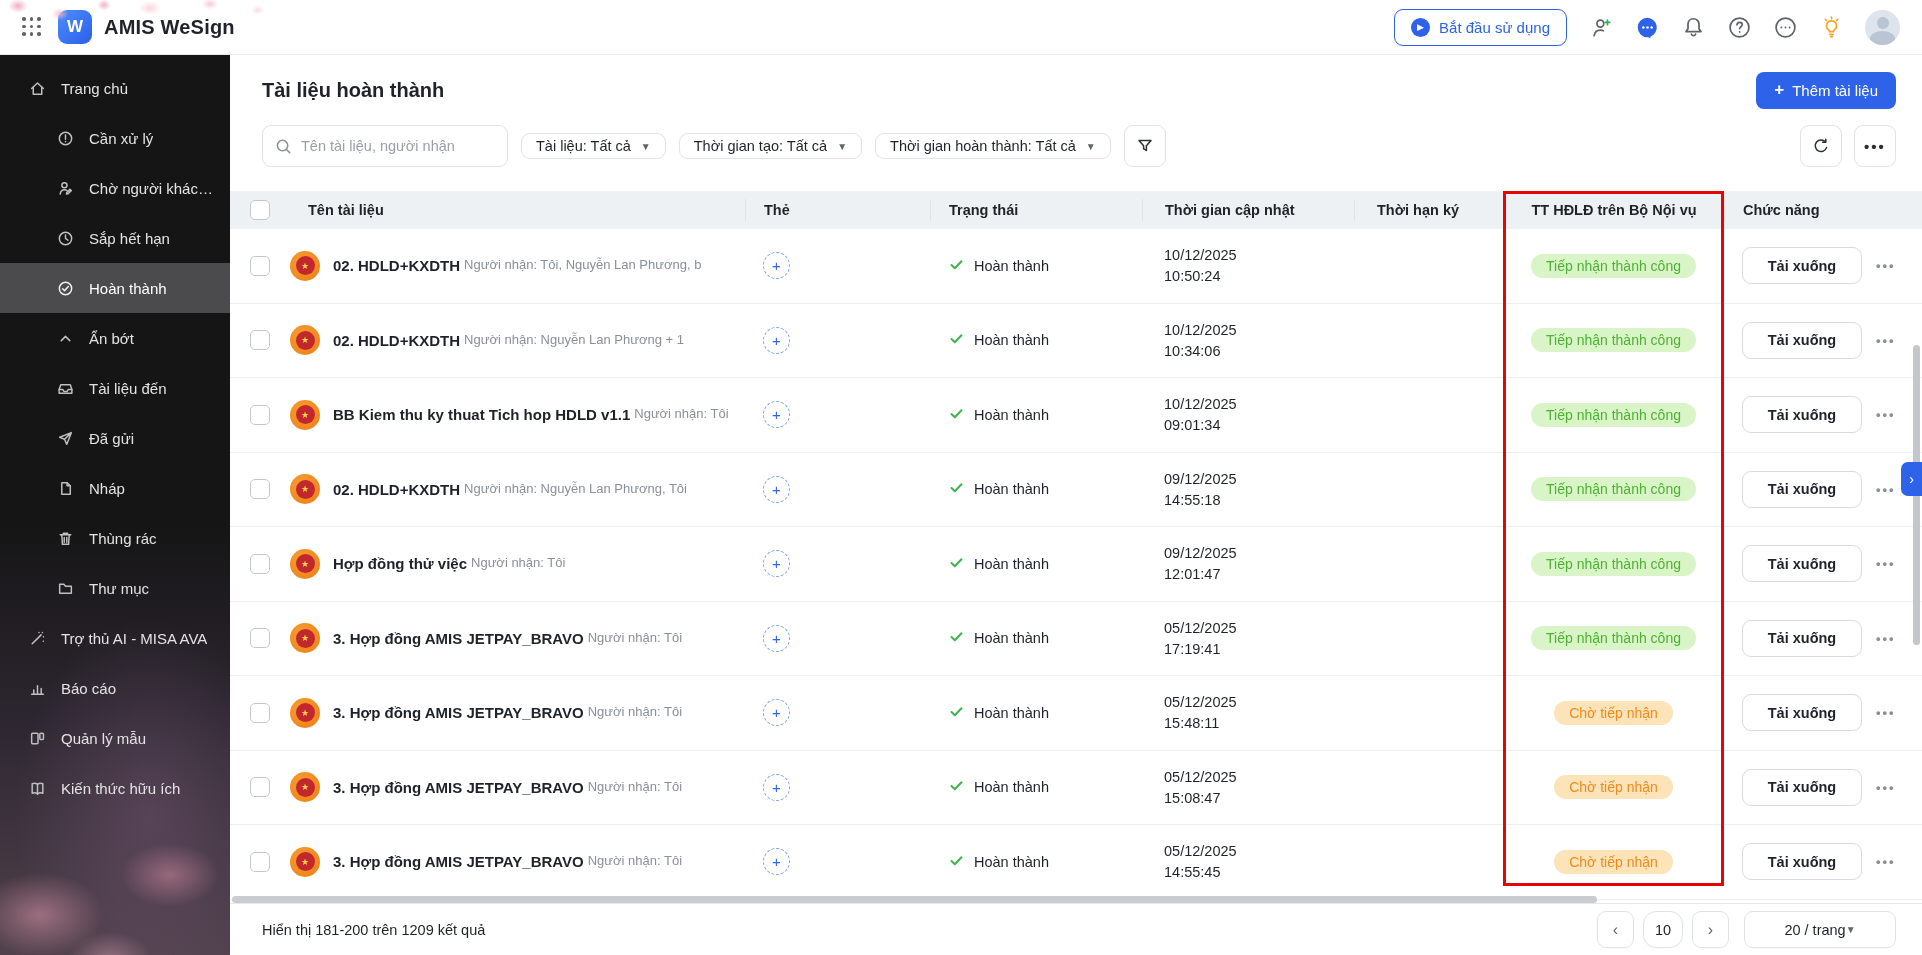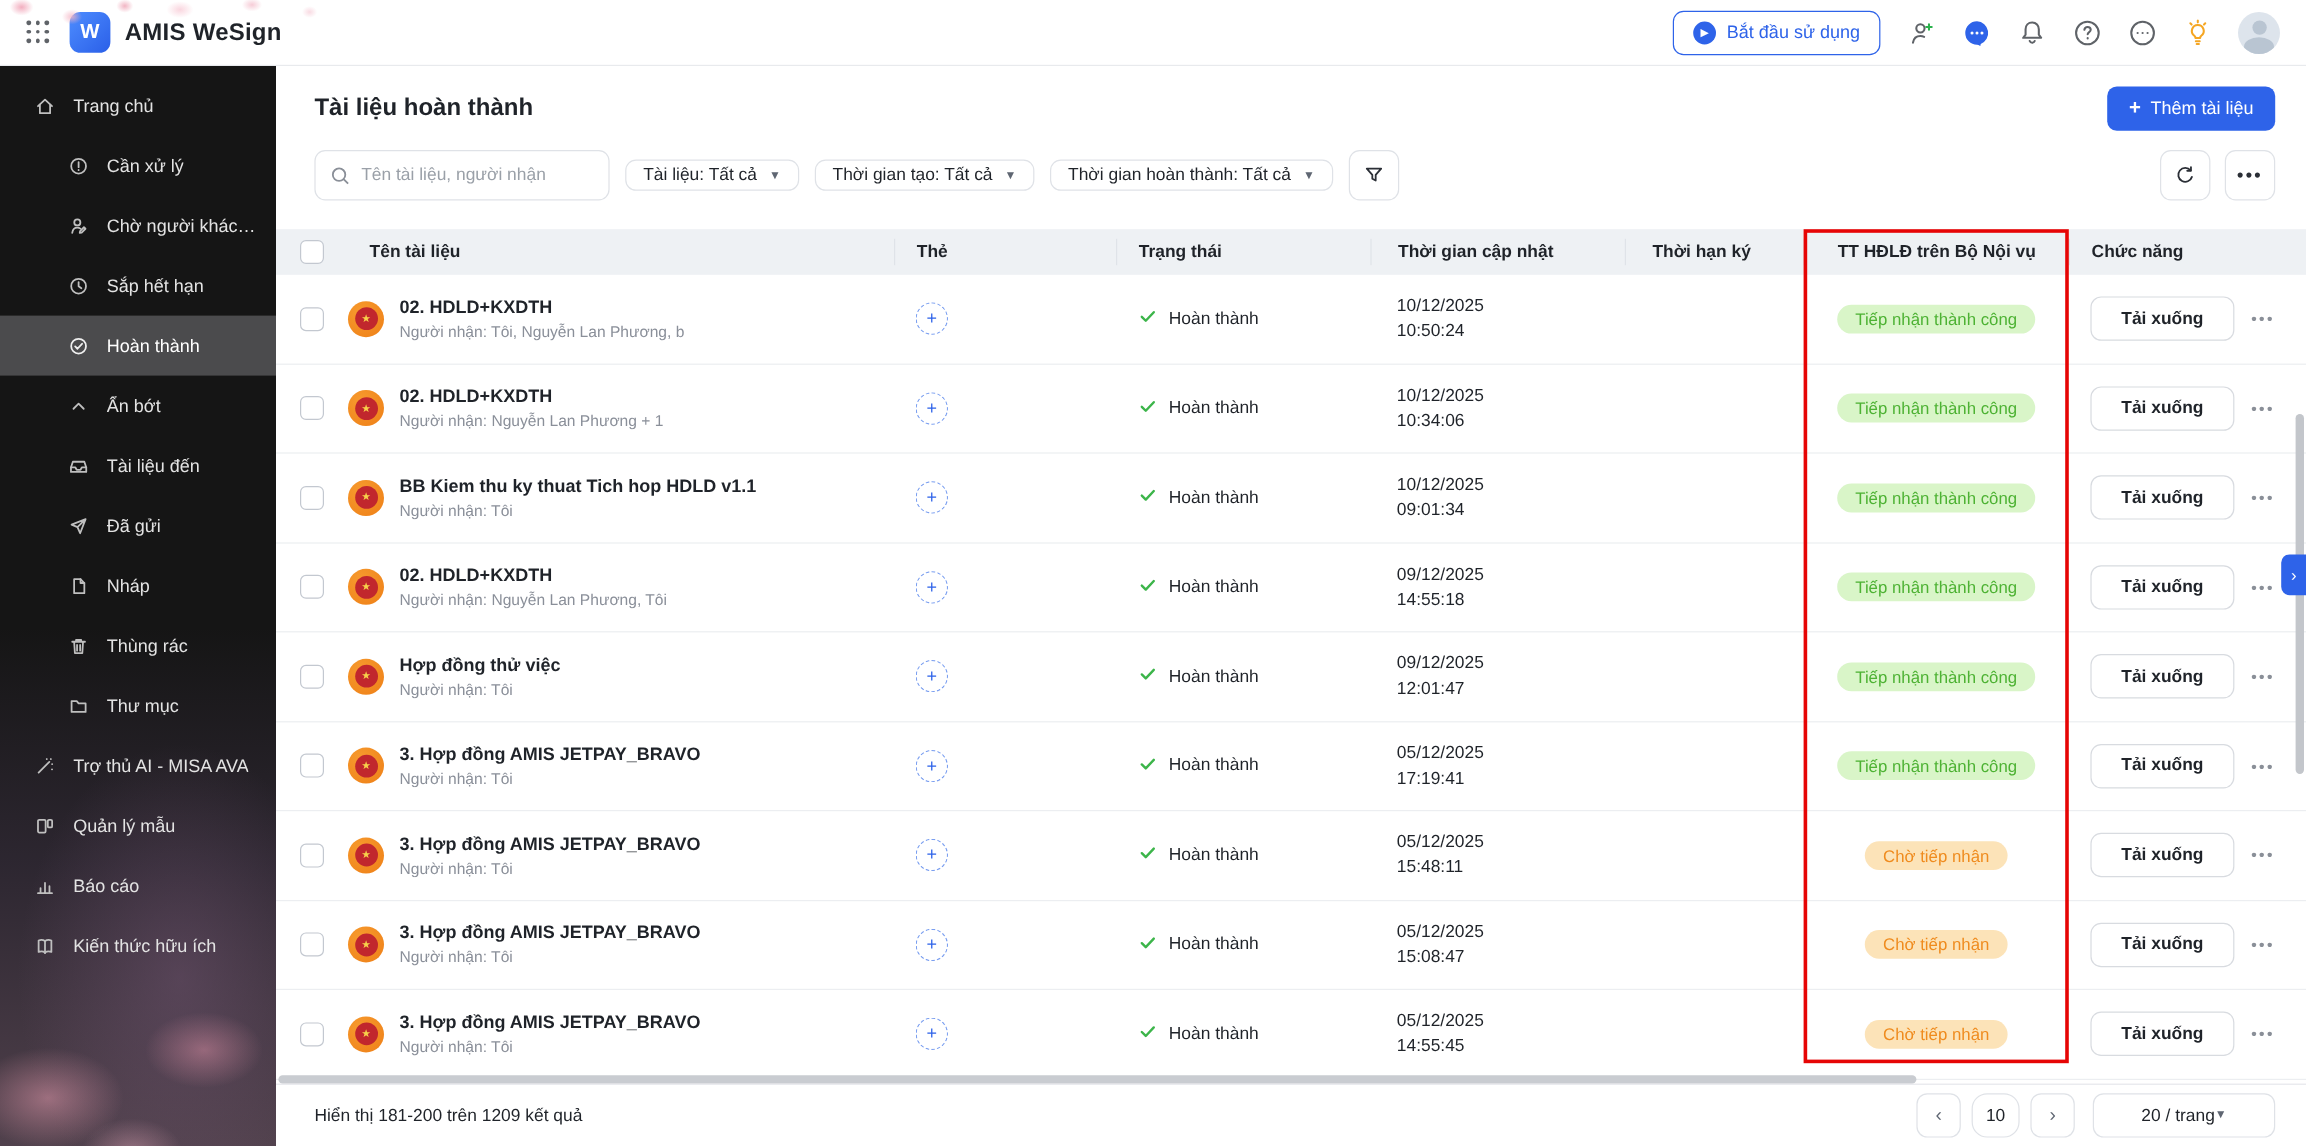--- a/index.html
+++ b/index.html
@@ -80,21 +80,21 @@
   .th.c-check { justify-content:center; padding-left:0; border-left:none; }
   .th.c-time, .th.c-deadline { padding-left:22px; }
   .checkbox { width:20px; height:20px; border:1.5px solid #c3c8d0; border-radius:5px; background:#fff; display:inline-block; cursor:pointer; }
 
   .trow { height:74.5px; border-bottom:1px solid #eceef1; }
   .cell { display:flex; align-items:center; }
   .c-check { justify-content:center; }
   .c-name { gap:13px; padding-right:14px; }
   .doc-ic { width:30px; height:30px; border-radius:50%; background:radial-gradient(circle at 35% 30%, #f79b2e, #ee7f17); flex:none; display:flex; align-items:center; justify-content:center; }
   .doc-inner { width:19px; height:19px; border-radius:50%; background:#c1272d; color:#f7d24b; font-size:9px; display:flex; align-items:center; justify-content:center; }
-  .name-txt { display:flex; flex-direction:column; gap:4px; min-width:0; }
+  .name-txt { display:flex; flex-direction:row; gap:4px; min-width:0; }
   .doc-title { font-size:15px; font-weight:bold; color:#1f2329; cursor:pointer; white-space:nowrap; overflow:hidden; text-overflow:ellipsis; }
   .doc-sub { font-size:13px; color:#8a8f99; white-space:nowrap; overflow:hidden; text-overflow:ellipsis; }
   .c-tag { padding-left:18px; }
   .tag-add { width:27px; height:27px; border:1.6px dashed #7b9ff0; border-radius:50%; color:#2e63e9; font-size:15px; display:flex; align-items:center; justify-content:center; cursor:pointer; }
   .c-status { padding-left:18px; gap:9px; font-size:14.5px; color:#1f2329; }
   .ck svg { width:17px; height:17px; stroke:#3cb54a; fill:none; stroke-width:2; stroke-linecap:round; stroke-linejoin:round; }
   .c-time { padding-left:22px; flex-direction:column; align-items:flex-start; justify-content:center; gap:5px; font-size:14.5px; color:#1f2329; }
   .c-bnv { justify-content:center; }
   .badge { padding:4px 15px; border-radius:14px; font-size:14px; white-space:nowrap; }
   .badge.success { background:#d9f5c8; color:#4db233; }
@@ -290,33 +290,33 @@
           <span class="sb-ic">
             <svg viewBox="0 0 16 16">
               <path d="M3 13l7-7M10 6l1.4-1.4M12.6 2.4l.01.01M13.6 6.4l.01.01M9.4 2.4l.01.01M13.5 10.5l.01.01"></path>
             </svg>
           </span>
           <span class="sb-label">Trợ thủ AI - MISA AVA</span>
         </div>
         <div class="sb-item">
           <span class="sb-ic">
             <svg viewBox="0 0 16 16">
+              <path d="M2.5 13.5h11M4.5 13V9.5M8 13V5.5M11.5 13V8"></path>
+            </svg>
+          </span>
+          <span class="sb-label">Báo cáo</span>
+        </div>
+        <div class="sb-item">
+          <span class="sb-ic">
+            <svg viewBox="0 0 16 16">
               <rect x="2.5" y="3" width="6" height="10" rx="1"></rect>
               <rect x="10.2" y="3" width="3.4" height="6" rx="1"></rect>
             </svg>
           </span>
           <span class="sb-label">Quản lý mẫu</span>
-        </div>
-        <div class="sb-item">
-          <span class="sb-ic">
-            <svg viewBox="0 0 16 16">
-              <path d="M2.5 13.5h11M4.5 13V9.5M8 13V5.5M11.5 13V8"></path>
-            </svg>
-          </span>
-          <span class="sb-label">Báo cáo</span>
         </div>
         <div class="sb-item">
           <span class="sb-ic">
             <svg viewBox="0 0 16 16">
               <path d="M8 4C6.6 3 4.6 2.9 3 3.5v9c1.6-.6 3.6-.5 5 .5 1.4-1 3.4-1.1 5-.5v-9C11.4 2.9 9.4 3 8 4z"></path>
               <path d="M8 4v9.5"></path>
             </svg>
           </span>
           <span class="sb-label">Kiến thức hữu ích</span>
         </div>

